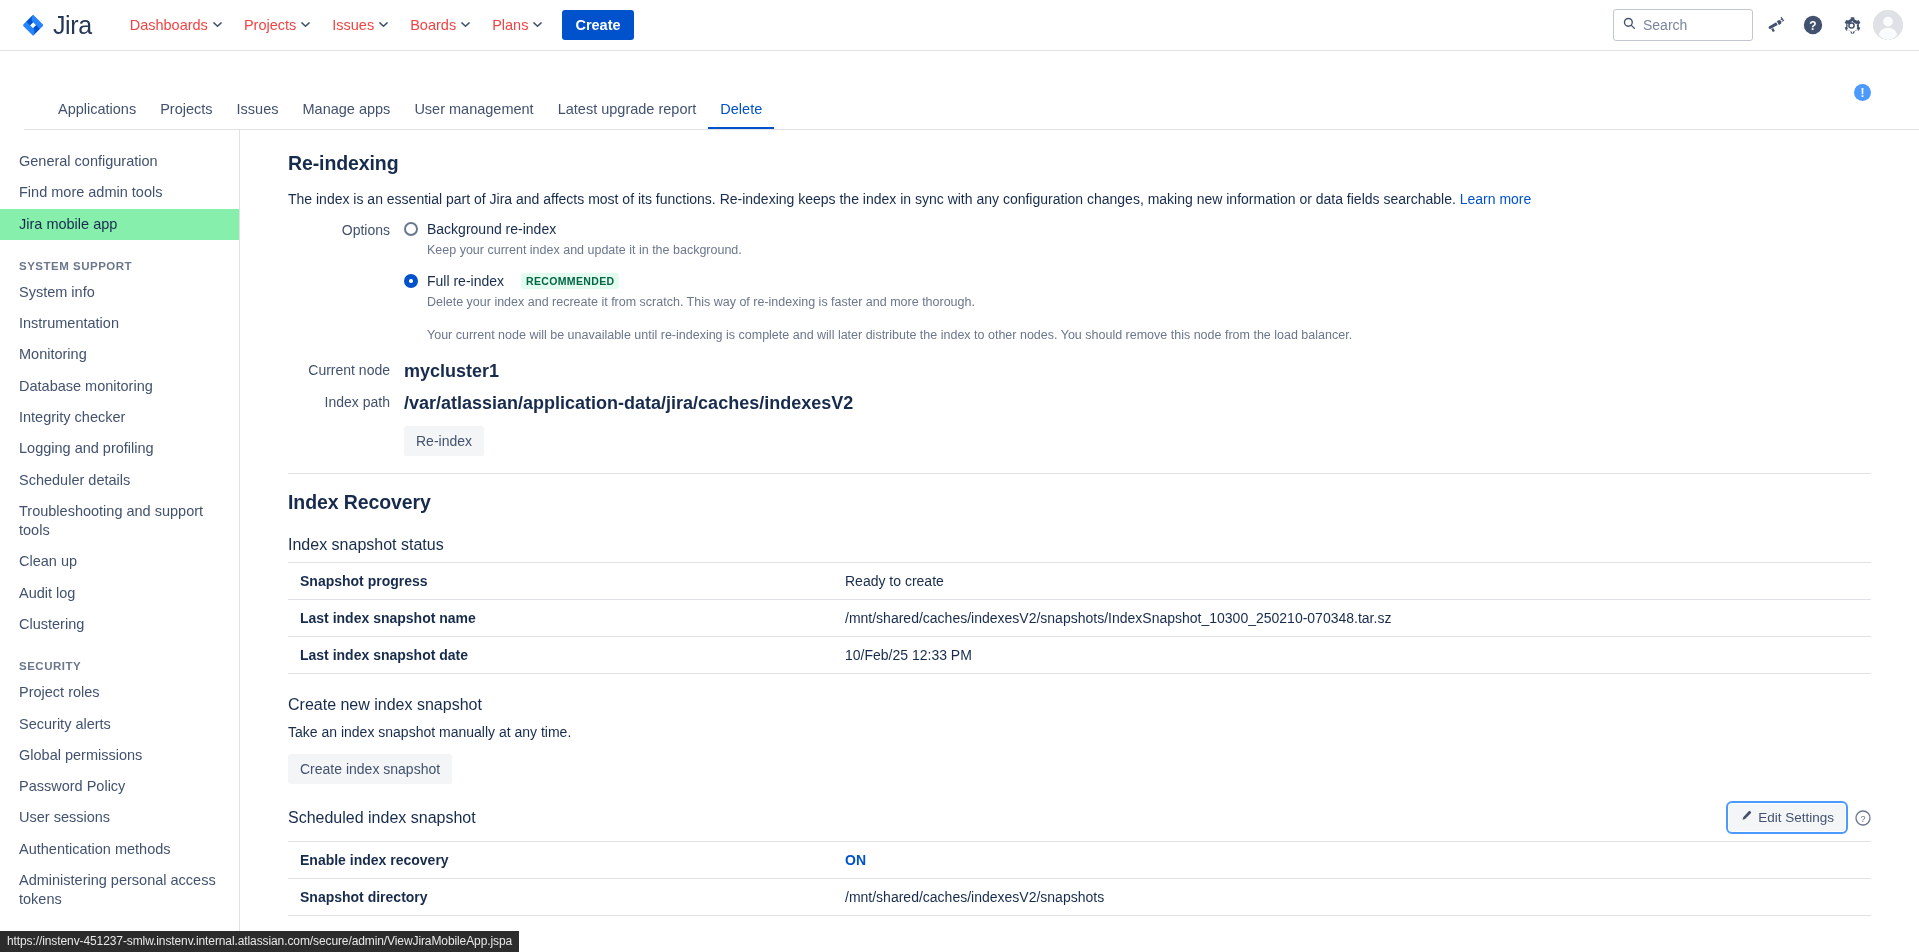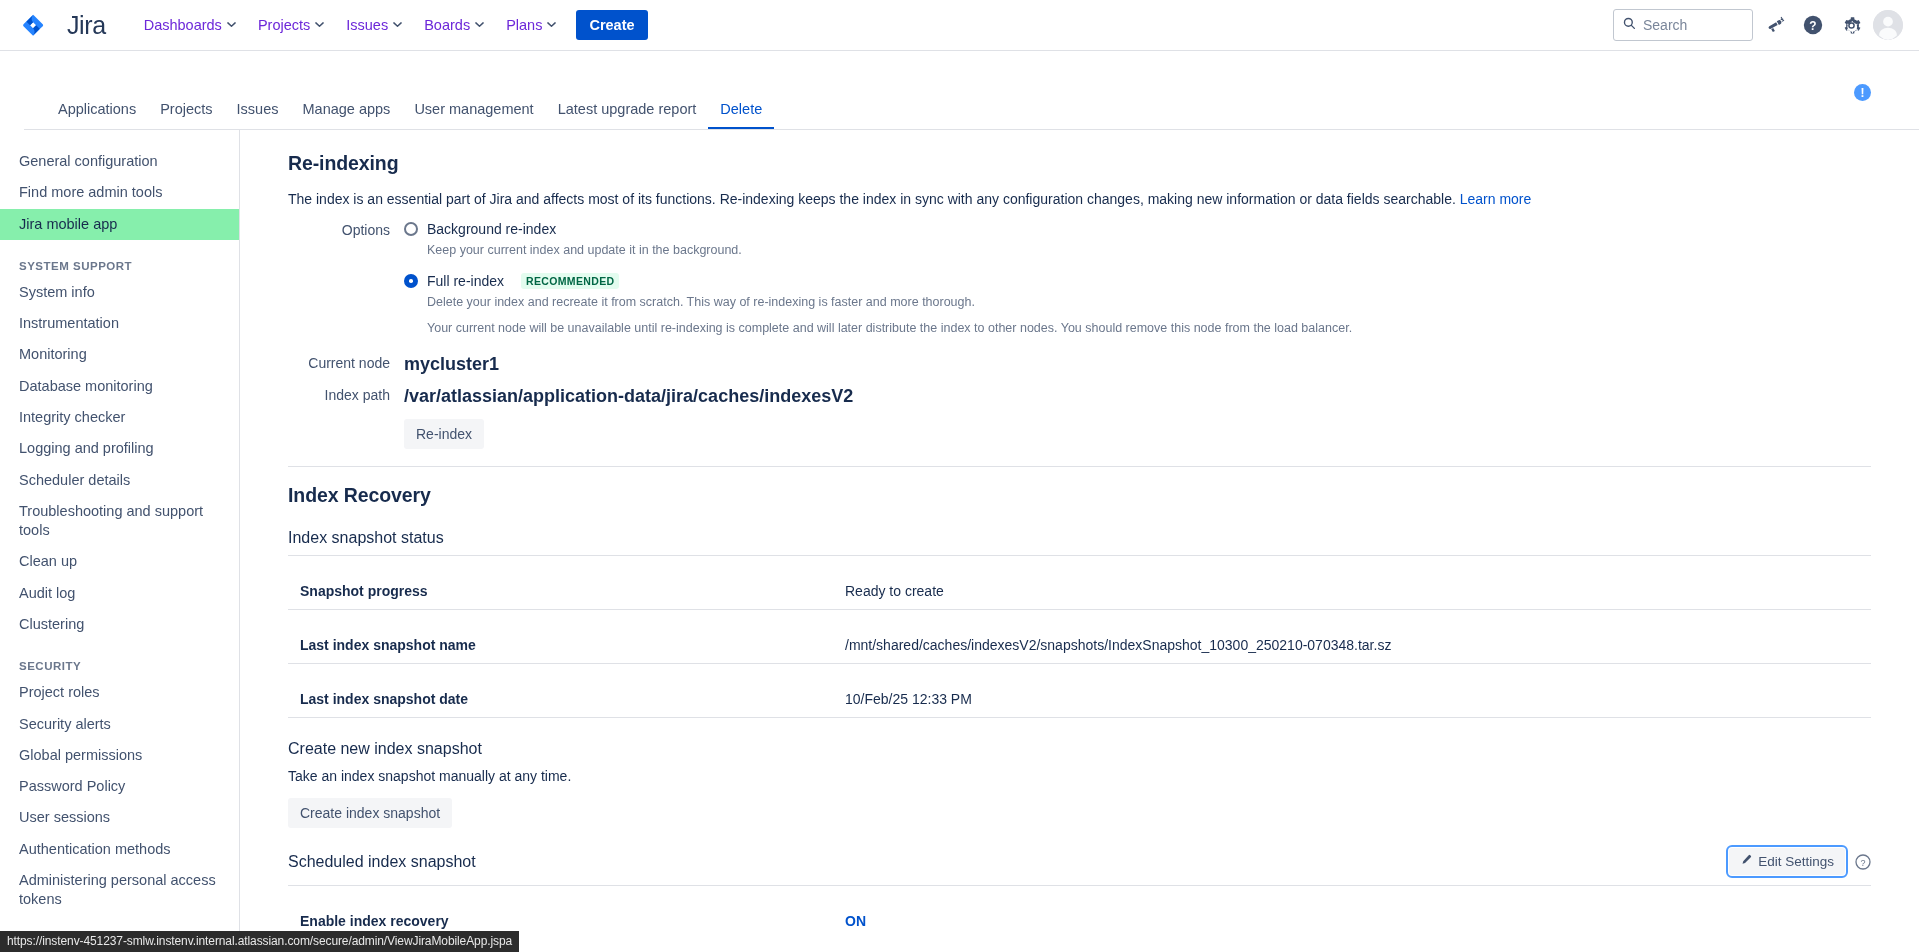--- a/index.html
+++ b/index.html
@@ -14,31 +14,31 @@
   
   .topnav {
     height: 51px;
     border-bottom: 1px solid #dfe1e6;
     display: flex;
     align-items: center;
     padding: 0 16px 0 20px;
     background: #fff;
     position: relative;
   }
-  .logo-wrap { display: flex; align-items: center; gap: 21px; margin-right: 28px; }
+  .logo-wrap { display: flex; align-items: center; gap: 7px; margin-right: 28px; }
   .logo-mark { width: 26px; height: 26px; display: block; }
   .logo-text {
     font-size: 25px; font-weight: 500; color: #253858;
     letter-spacing: -0.4px; line-height: 1;
   }
   .nav-items { display: flex; align-items: center; gap: 2px; }
   .nav-item {
     display: flex; align-items: center; gap: 5px;
     padding: 7px 10px; border-radius: 3px;
-    font-size: 14.5px; color: #6d28d9; cursor: pointer;
+    font-size: 14.5px; color: #ef4444; cursor: pointer;
     white-space: nowrap;
   }
   .chev { width: 9px; height: 9px; display: inline-block; position: relative; top: -1px; }
   .chev svg { display: block; }
   .create-btn {
     background: #0052cc; color: #fff; border: none; border-radius: 3px;
     font-size: 14.5px; font-weight: 600; padding: 7px 13px; cursor: pointer;
     font-family: inherit; margin-left: 8px;
   }
   .topnav-right {
@@ -167,21 +167,21 @@
   .btn-std {
     background: #f4f5f7; color: #42526e; border: none; border-radius: 3px;
     font-size: 14px; padding: 7px 12px; cursor: pointer; font-family: inherit;
   }
 
   hr.sep { border: none; border-top: 1px solid #dfe1e6; margin: 17px 0 0 0; }
 
   
   table.kv { width: 100%; border-collapse: collapse; margin-top: 2px; }
   table.kv td {
-    border-top: 1px solid #dfe1e6; padding: 27px 8px 10px 12px;
+    border-top: 1px solid #dfe1e6; padding: 10px 8px 10px 12px;
     font-size: 14px; vertical-align: middle;
   }
   table.kv tr:last-child td { border-bottom: 1px solid #dfe1e6; }
   td.k { font-weight: 700; color: #172b4d; width: 545px; }
   td.v { color: #172b4d; }
   td.v.blue { color: #0052cc; font-weight: 700; }
 
   .sched-head {
     display: flex; align-items: center; margin-top: 20px;
   }
@@ -369,21 +369,21 @@
           <span class="radio-label">Background re-index</span>
         </div>
         <div class="radio-help">Keep your current index and update it in the background.</div>
 
         <div class="radio-line" style="margin-top:13px">
           <span class="radio checked"></span>
           <span class="radio-label">Full re-index</span>
           <span class="badge-rec">RECOMMENDED</span>
         </div>
         <div class="radio-help">Delete your index and recreate it from scratch. This way of re-indexing is faster and more thorough.</div>
-        <div class="radio-help" style="margin-top:9px">Your current node will be unavailable until re-indexing is complete and will later distribute the index to other nodes. You should remove this node from the load balancer.</div>
+        <div class="radio-help" style="margin-top:16px">Your current node will be unavailable until re-indexing is complete and will later distribute the index to other nodes. You should remove this node from the load balancer.</div>
       </div>
     </div>
 
     <div class="form-row" style="margin-top:16px">
       <div class="form-label">Current node</div>
       <div class="form-val">mycluster1</div>
     </div>
 
     <div class="form-row" style="margin-top:11px">
       <div class="form-label">Index path</div>

